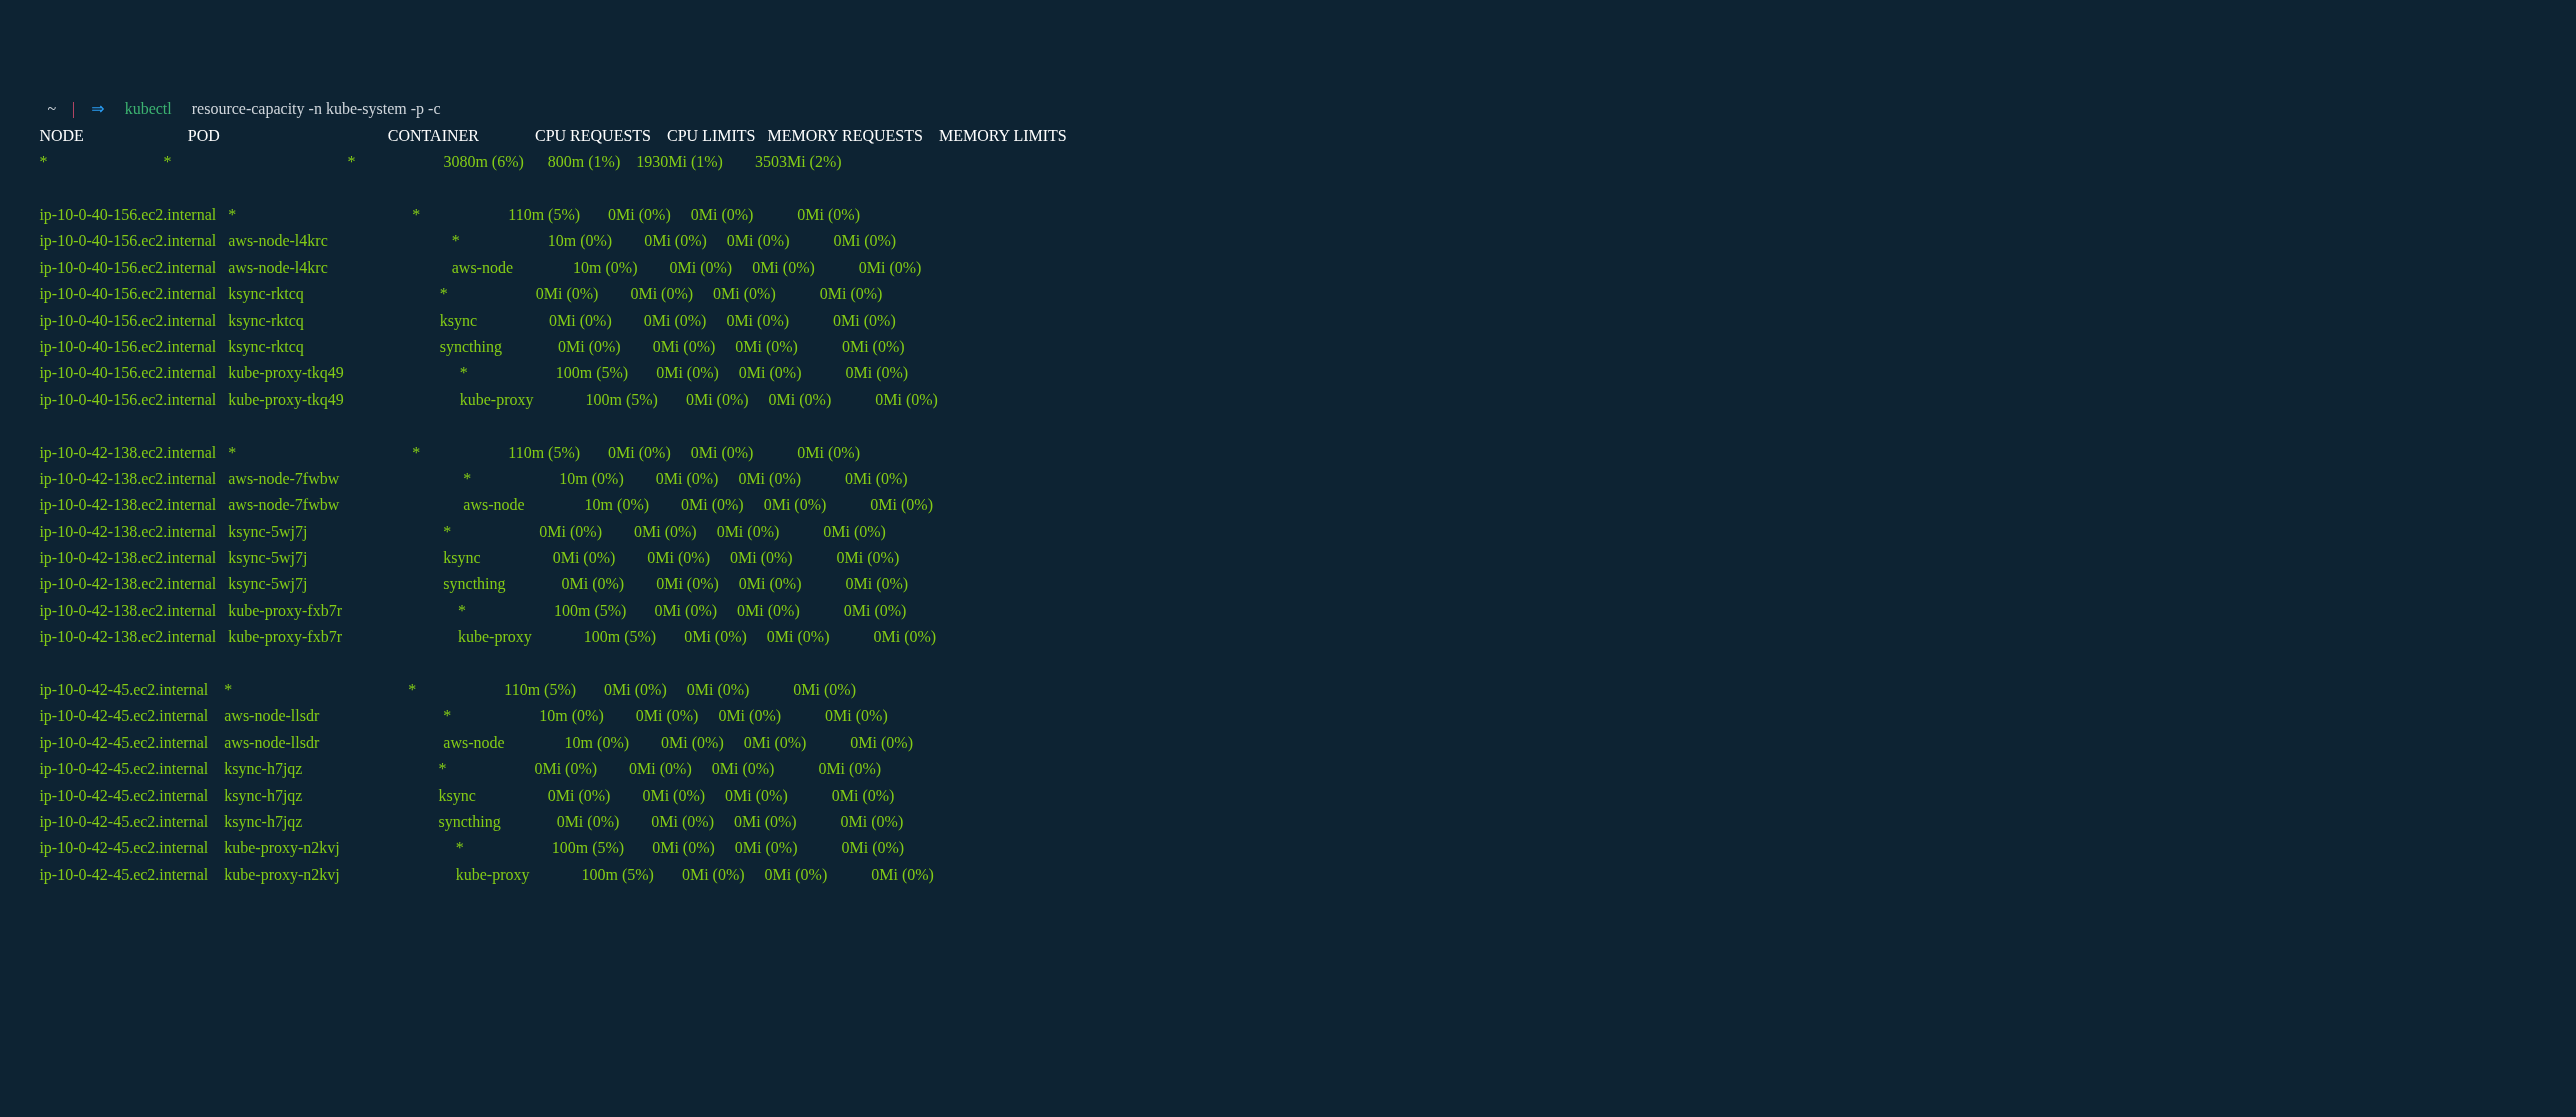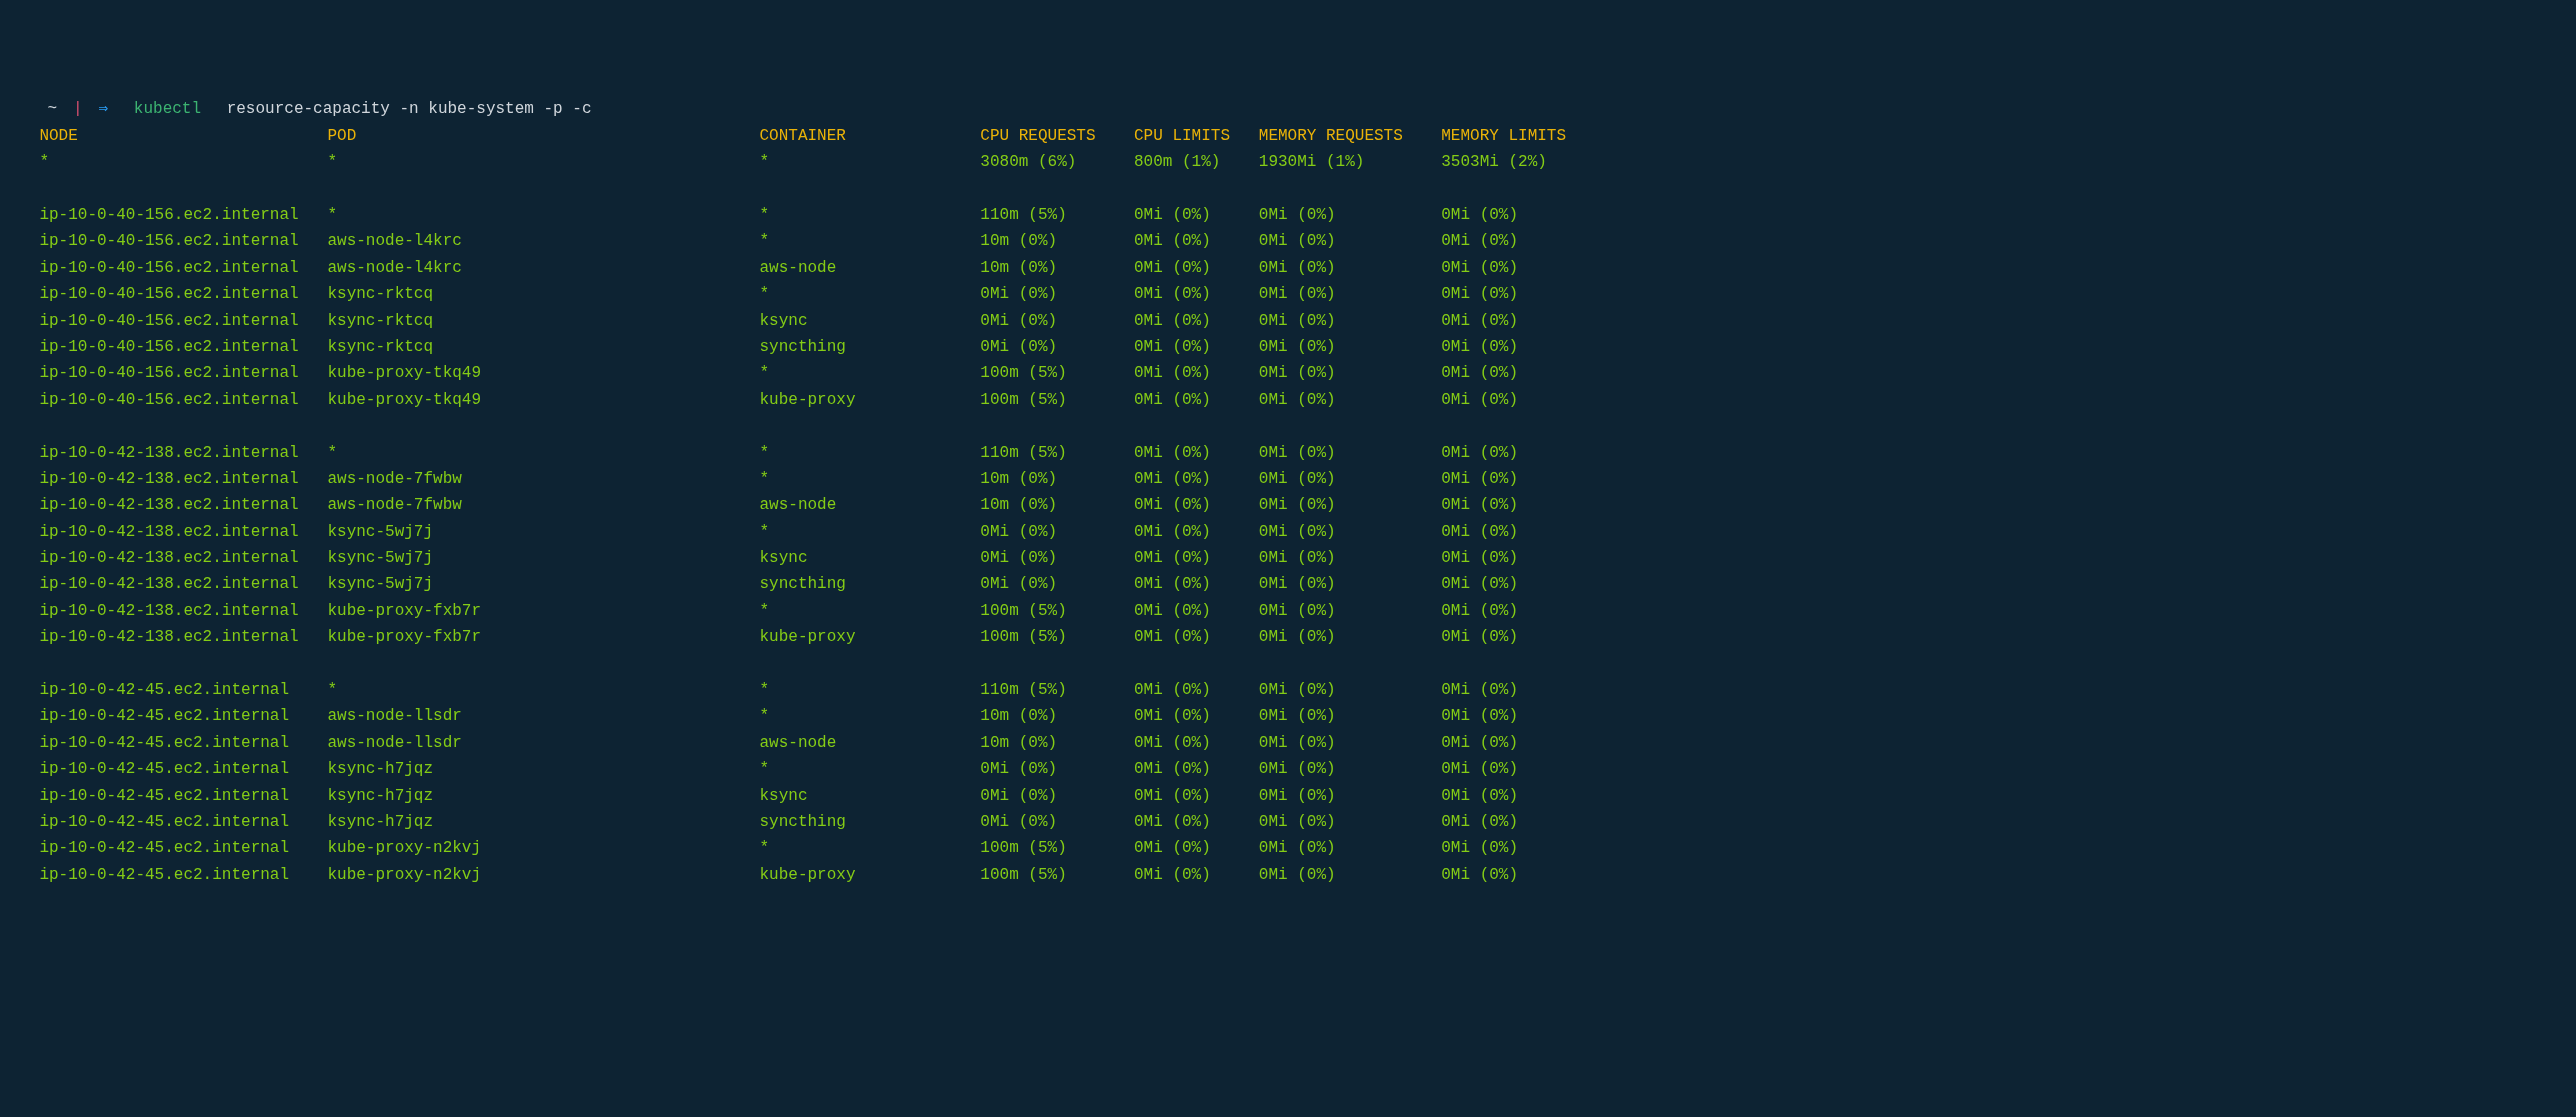--- a/index.html
+++ b/index.html
@@ -1,31 +1,31 @@
 <!DOCTYPE html>
 <html style="font-size:11.8px"><head>
   <meta charset="utf-8">
   <style>
-    * { margin: 8px; padding: 0; box-sizing: border-box; }
+    * { margin: 8px; padding: 0; box-sizing: border-box; font-family: Liberation Serif, serif; }
     body {
       background-color: #0d2333;
       color: #d0d6dc;
       font-family: 'Menlo', 'Monaco', 'Consolas', 'Courier New', monospace;
       font-size: 16px;
       line-height: 1.15;
       padding: 2.9px 7.4px;
       white-space: pre;
       overflow-x: auto;
     }
     .prompt-tilde { color: #d0d6dc; }
     .prompt-pipe { color: #d94f70; }
     .prompt-arrow { color: #2a9df4; }
     .cmd-kubectl { color: #3cb371; }
     .cmd-args { color: #d0d6dc; }
-    .header-row { color: #eab308; }
+    .header-row { color: #ffffff; }
     .data-row { color: #84cc16; }
     .blank-row { height: 1.15em; }
   </style>
 </head>
 <body>
 
 
 
 <div id="terminal"><div><span class="prompt-tilde">~</span><span class="prompt-pipe">|</span><span class="prompt-arrow">⇒ </span><span class="cmd-kubectl">kubectl</span><span class="cmd-args"> resource-capacity -n kube-system -p -c</span></div><div class="header-row">NODE                          POD                                          CONTAINER              CPU REQUESTS    CPU LIMITS   MEMORY REQUESTS    MEMORY LIMITS</div><div class="data-row">*                             *                                            *                      3080m (6%)      800m (1%)    1930Mi (1%)        3503Mi (2%)</div><div class="blank-row">&nbsp;</div><div class="data-row">ip-10-0-40-156.ec2.internal   *                                            *                      110m (5%)       0Mi (0%)     0Mi (0%)           0Mi (0%)</div><div class="data-row">ip-10-0-40-156.ec2.internal   aws-node-l4krc                               *                      10m (0%)        0Mi (0%)     0Mi (0%)           0Mi (0%)</div><div class="data-row">ip-10-0-40-156.ec2.internal   aws-node-l4krc                               aws-node               10m (0%)        0Mi (0%)     0Mi (0%)           0Mi (0%)</div><div class="data-row">ip-10-0-40-156.ec2.internal   ksync-rktcq                                  *                      0Mi (0%)        0Mi (0%)     0Mi (0%)           0Mi (0%)</div><div class="data-row">ip-10-0-40-156.ec2.internal   ksync-rktcq                                  ksync                  0Mi (0%)        0Mi (0%)     0Mi (0%)           0Mi (0%)</div><div class="data-row">ip-10-0-40-156.ec2.internal   ksync-rktcq                                  syncthing              0Mi (0%)        0Mi (0%)     0Mi (0%)           0Mi (0%)</div><div class="data-row">ip-10-0-40-156.ec2.internal   kube-proxy-tkq49                             *                      100m (5%)       0Mi (0%)     0Mi (0%)           0Mi (0%)</div><div class="data-row">ip-10-0-40-156.ec2.internal   kube-proxy-tkq49                             kube-proxy             100m (5%)       0Mi (0%)     0Mi (0%)           0Mi (0%)</div><div class="blank-row">&nbsp;</div><div class="data-row">ip-10-0-42-138.ec2.internal   *                                            *                      110m (5%)       0Mi (0%)     0Mi (0%)           0Mi (0%)</div><div class="data-row">ip-10-0-42-138.ec2.internal   aws-node-7fwbw                               *                      10m (0%)        0Mi (0%)     0Mi (0%)           0Mi (0%)</div><div class="data-row">ip-10-0-42-138.ec2.internal   aws-node-7fwbw                               aws-node               10m (0%)        0Mi (0%)     0Mi (0%)           0Mi (0%)</div><div class="data-row">ip-10-0-42-138.ec2.internal   ksync-5wj7j                                  *                      0Mi (0%)        0Mi (0%)     0Mi (0%)           0Mi (0%)</div><div class="data-row">ip-10-0-42-138.ec2.internal   ksync-5wj7j                                  ksync                  0Mi (0%)        0Mi (0%)     0Mi (0%)           0Mi (0%)</div><div class="data-row">ip-10-0-42-138.ec2.internal   ksync-5wj7j                                  syncthing              0Mi (0%)        0Mi (0%)     0Mi (0%)           0Mi (0%)</div><div class="data-row">ip-10-0-42-138.ec2.internal   kube-proxy-fxb7r                             *                      100m (5%)       0Mi (0%)     0Mi (0%)           0Mi (0%)</div><div class="data-row">ip-10-0-42-138.ec2.internal   kube-proxy-fxb7r                             kube-proxy             100m (5%)       0Mi (0%)     0Mi (0%)           0Mi (0%)</div><div class="blank-row">&nbsp;</div><div class="data-row">ip-10-0-42-45.ec2.internal    *                                            *                      110m (5%)       0Mi (0%)     0Mi (0%)           0Mi (0%)</div><div class="data-row">ip-10-0-42-45.ec2.internal    aws-node-llsdr                               *                      10m (0%)        0Mi (0%)     0Mi (0%)           0Mi (0%)</div><div class="data-row">ip-10-0-42-45.ec2.internal    aws-node-llsdr                               aws-node               10m (0%)        0Mi (0%)     0Mi (0%)           0Mi (0%)</div><div class="data-row">ip-10-0-42-45.ec2.internal    ksync-h7jqz                                  *                      0Mi (0%)        0Mi (0%)     0Mi (0%)           0Mi (0%)</div><div class="data-row">ip-10-0-42-45.ec2.internal    ksync-h7jqz                                  ksync                  0Mi (0%)        0Mi (0%)     0Mi (0%)           0Mi (0%)</div><div class="data-row">ip-10-0-42-45.ec2.internal    ksync-h7jqz                                  syncthing              0Mi (0%)        0Mi (0%)     0Mi (0%)           0Mi (0%)</div><div class="data-row">ip-10-0-42-45.ec2.internal    kube-proxy-n2kvj                             *                      100m (5%)       0Mi (0%)     0Mi (0%)           0Mi (0%)</div><div class="data-row">ip-10-0-42-45.ec2.internal    kube-proxy-n2kvj                             kube-proxy             100m (5%)       0Mi (0%)     0Mi (0%)           0Mi (0%)</div></div>
 

